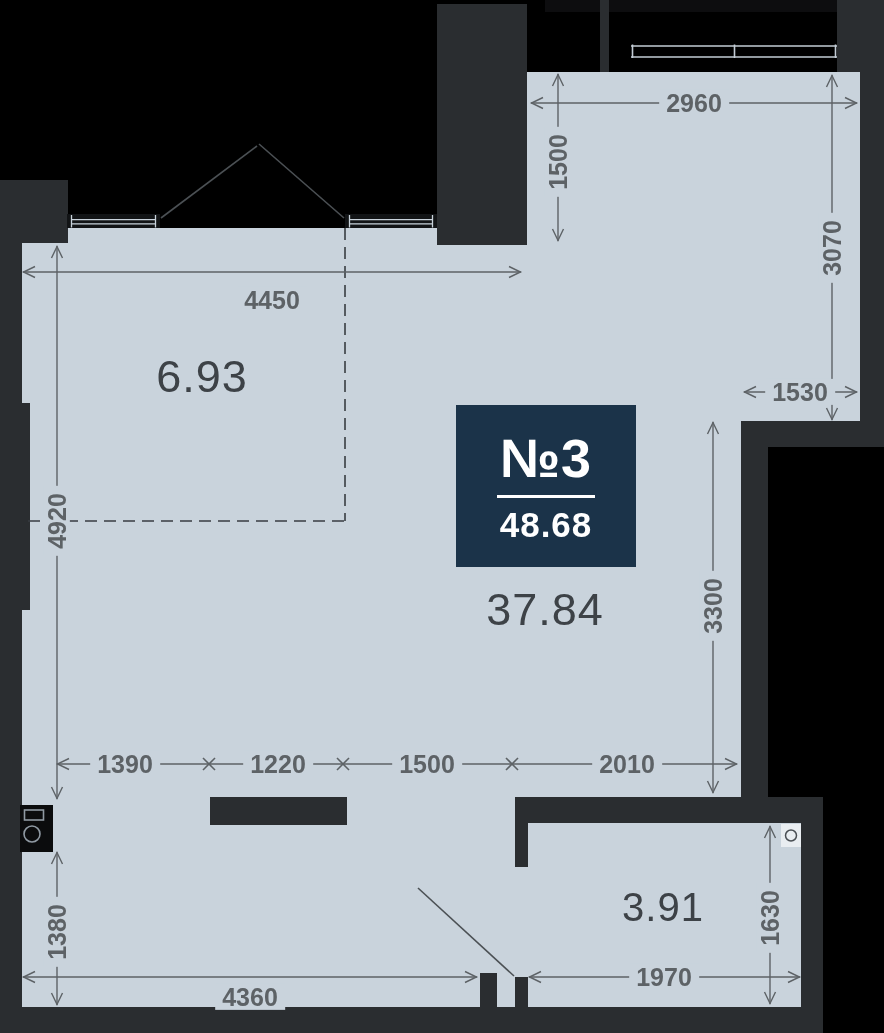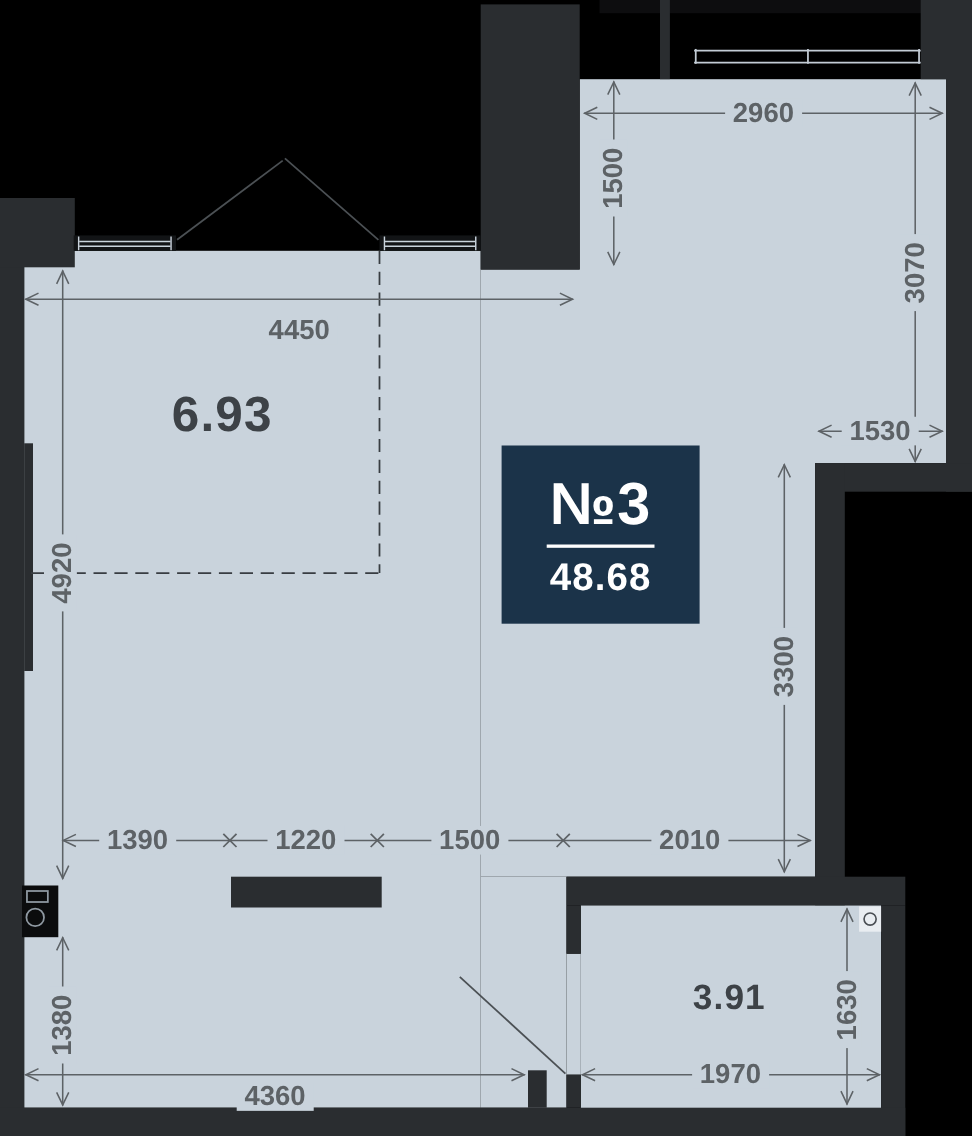--- a/index.html
+++ b/index.html
@@ -21,23 +21,23 @@
   .biglight{stroke:#c3ccd5;stroke-width:1.6;fill:none;}
   .iconline{stroke:#8f99a2;stroke-width:1.6;fill:none;}
   .dim{
     position:absolute;transform:translate(-50%,-50%);
     color:var(--dimension-text,#5d6266);font-weight:700;font-size:25px;
     background:var(--floor,#c9d3dc);padding:0 7px;line-height:1.05;white-space:nowrap;
   }
   .dim.v{transform:translate(-50%,-50%) rotate(-90deg);}
   .area-label{
     position:absolute;transform:translate(-50%,-50%);
-    color:var(--area-text,#3d4247);font-size:45px;font-weight:700;letter-spacing:1px;white-space:nowrap;
-  }
-  .area-label.small{font-size:32px;}
+    color:var(--area-text,#3d4247);font-size:45px;font-weight:400;letter-spacing:1px;white-space:nowrap;
+  }
+  .area-label.small{font-size:40px;}
   .badge{
     position:absolute;left:456px;top:405px;width:180px;height:162px;
     background:var(--badge-bg,#1b3349);color:var(--badge-text,#fff);
     display:flex;flex-direction:column;align-items:center;justify-content:center;text-align:center;
   }
   .badge .num{font-size:54px;font-weight:700;line-height:1;letter-spacing:1px;}
   .badge .divider{width:98px;height:3px;background:var(--badge-text,#fff);margin:10px 0 9px;}
   .badge .val{font-size:35px;font-weight:700;line-height:1;letter-spacing:1px;}
 </style>
 </head>
@@ -190,20 +190,21 @@
   <div class="dim" style="left:125px;top:764px;">1390</div>
   <div class="dim" style="left:278px;top:764px;">1220</div>
   <div class="dim" style="left:427px;top:764px;">1500</div>
   <div class="dim" style="left:627px;top:764px;text-align:center;">2010</div>
   <div class="dim v" style="left:57px;top:932px;">1380</div>
   <div class="dim" style="left:250px;top:977px;margin-top:20px;">4360</div>
   <div class="dim" style="left:664px;top:977px;">1970</div>
   <div class="dim v" style="left:770px;top:918px;">1630</div>
 
   <div class="area-label" style="left:202px;top:377px;">6.93</div>
+  <div class="area-label" style="left:545px;top:610px;">37.84</div>
   <div class="area-label small" style="left:663px;top:907px;">3.91</div>
 
   <div class="badge">
     <div class="num">№3</div>
     <div class="divider"></div>
     <div class="val">48.68</div>
   </div>
 
 </div>
 

